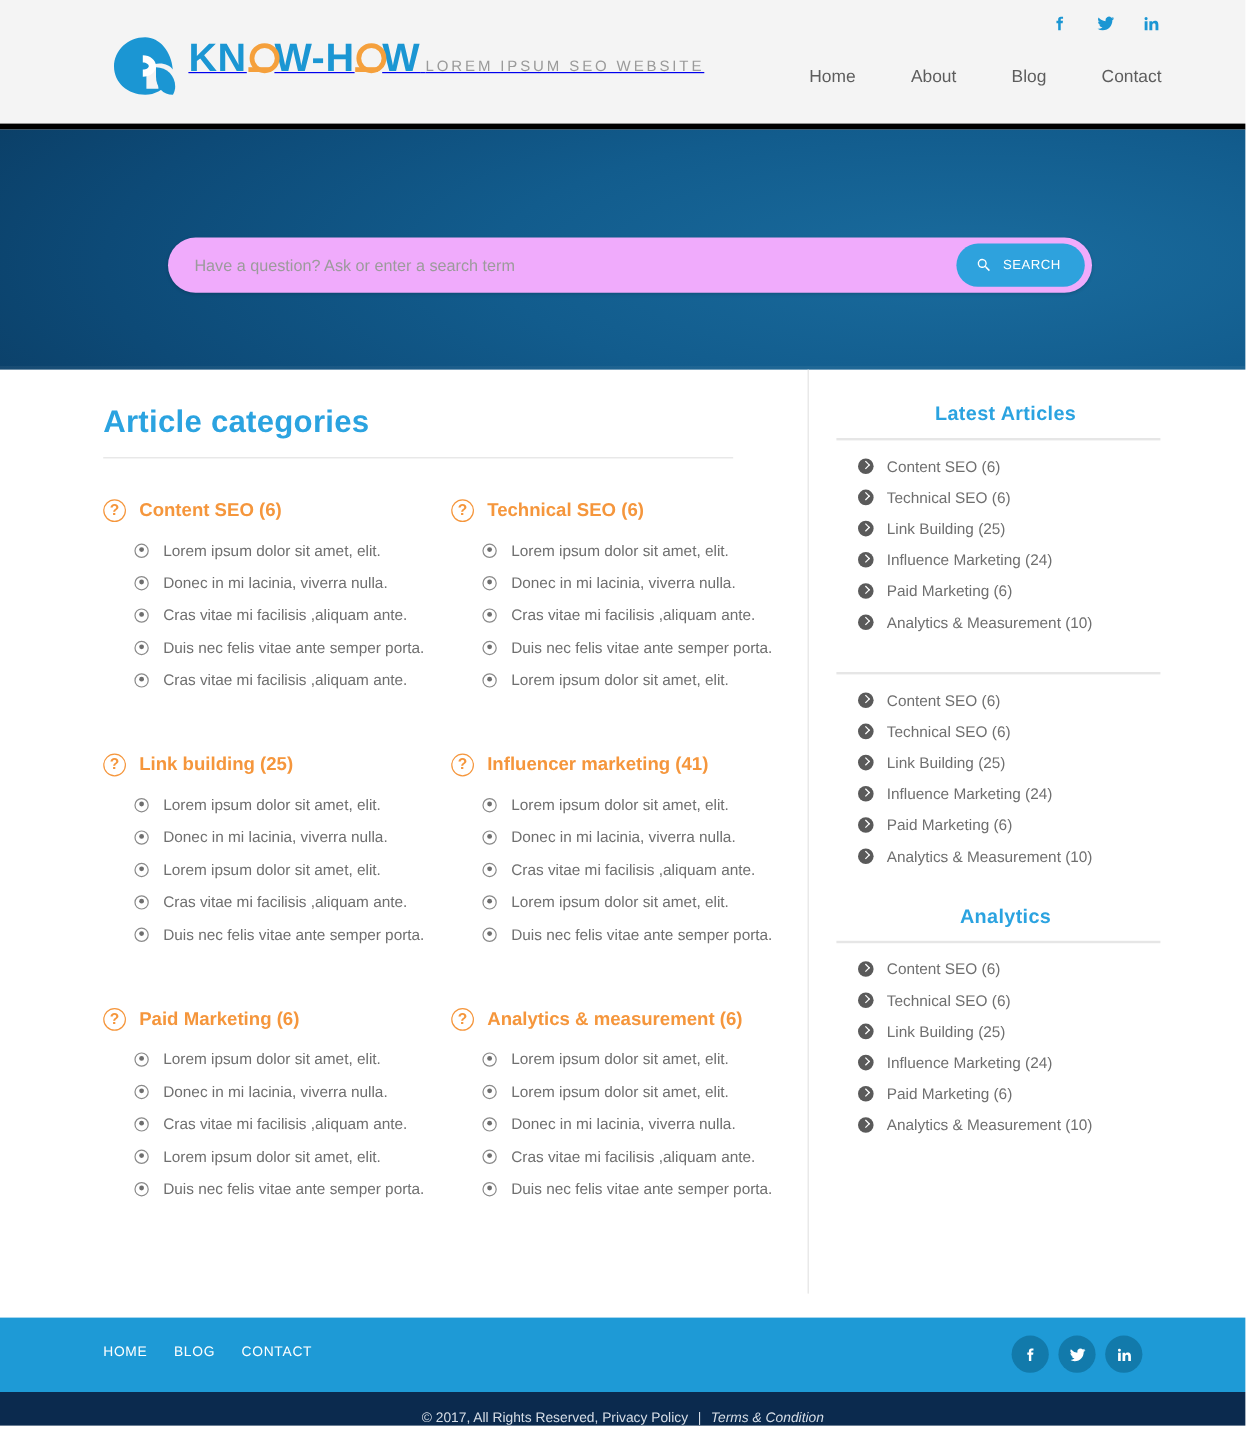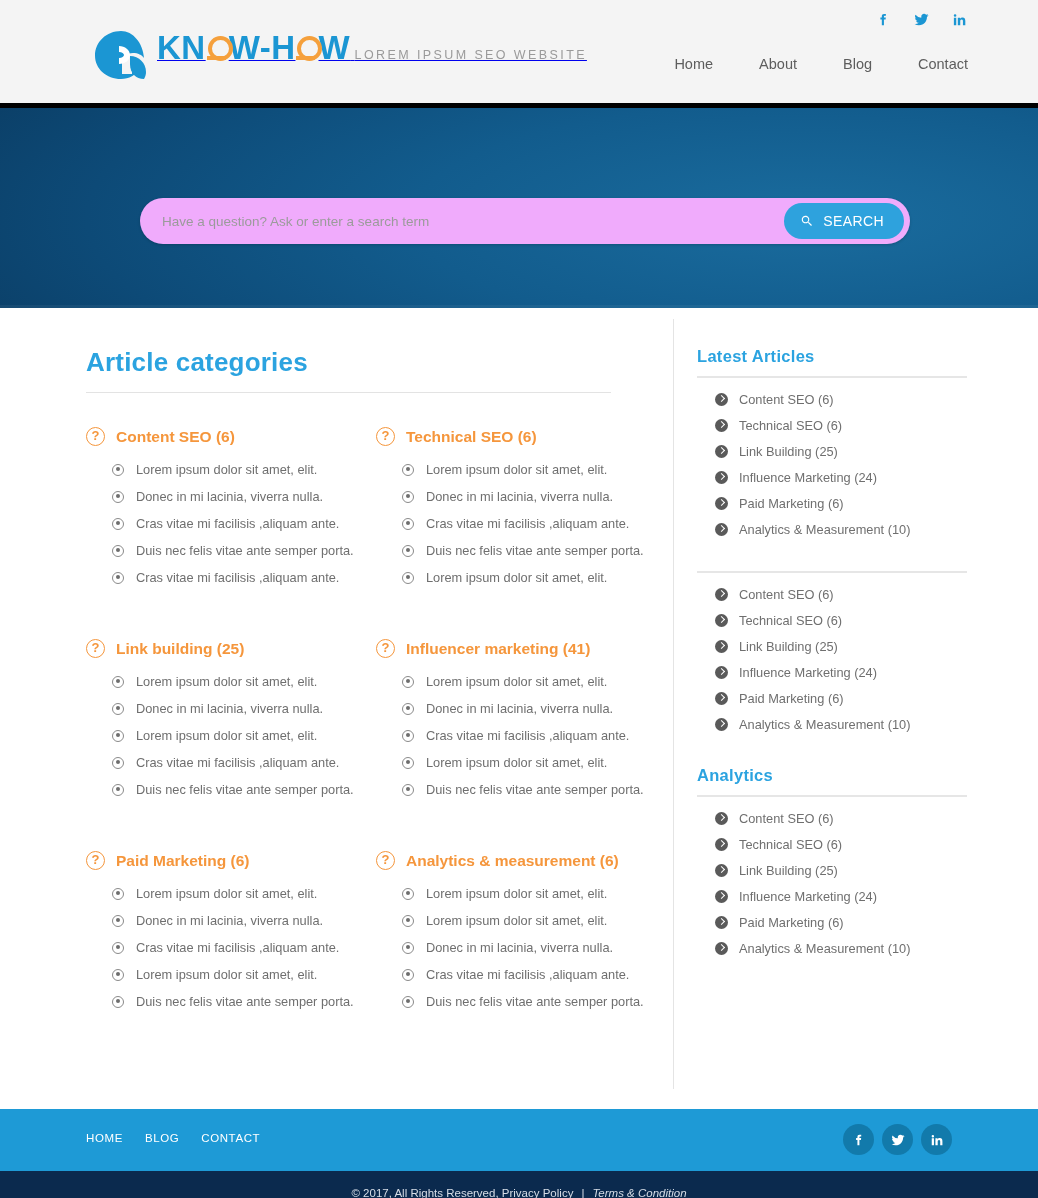--- a/index.html
+++ b/index.html
@@ -150,36 +150,35 @@
   .search-input::placeholder { color: #9b9b9b; }
   .search-btn {
     height: 36px;
     margin-right: 6px;
     padding: 0 20px 0 16px;
     border: none;
     border-radius: 20px;
     background: #2ea2dd;
     color: #ffffff;
     font-family: "Liberation Sans", sans-serif;
-    font-size: 14px;
+    font-size: 11px;
     letter-spacing: 0.4px;
     display: flex;
     align-items: center;
     gap: 9px;
     cursor: pointer;
   }
   .search-btn svg { width: 14px; height: 14px; fill: #ffffff; }
 
   
   .content {
     position: relative;
     padding-top: 30px;
     padding-bottom: 40px;
     min-height: 790px;
-    margin-top: 11px;
   }
   .divider-vert {
     position: absolute;
     left: 673px;
     top: 0;
     width: 1px;
     height: 770px;
     background: #e4e4e4;
   }
 
@@ -264,20 +263,21 @@
     color: #6f6f6f;
     white-space: nowrap;
   }
 
   
   .sidebar {
     position: absolute;
     left: 697px;
     top: 28px;
     width: 282px;
+    text-align: center;
   }
   .widget { margin-bottom: 34px; }
   .widget-title {
     font-size: 16.5px;
     font-weight: bold;
     color: #2ba3e0;
     letter-spacing: 0.3px;
     padding-bottom: 10px;
   }
   .widget-rule {

